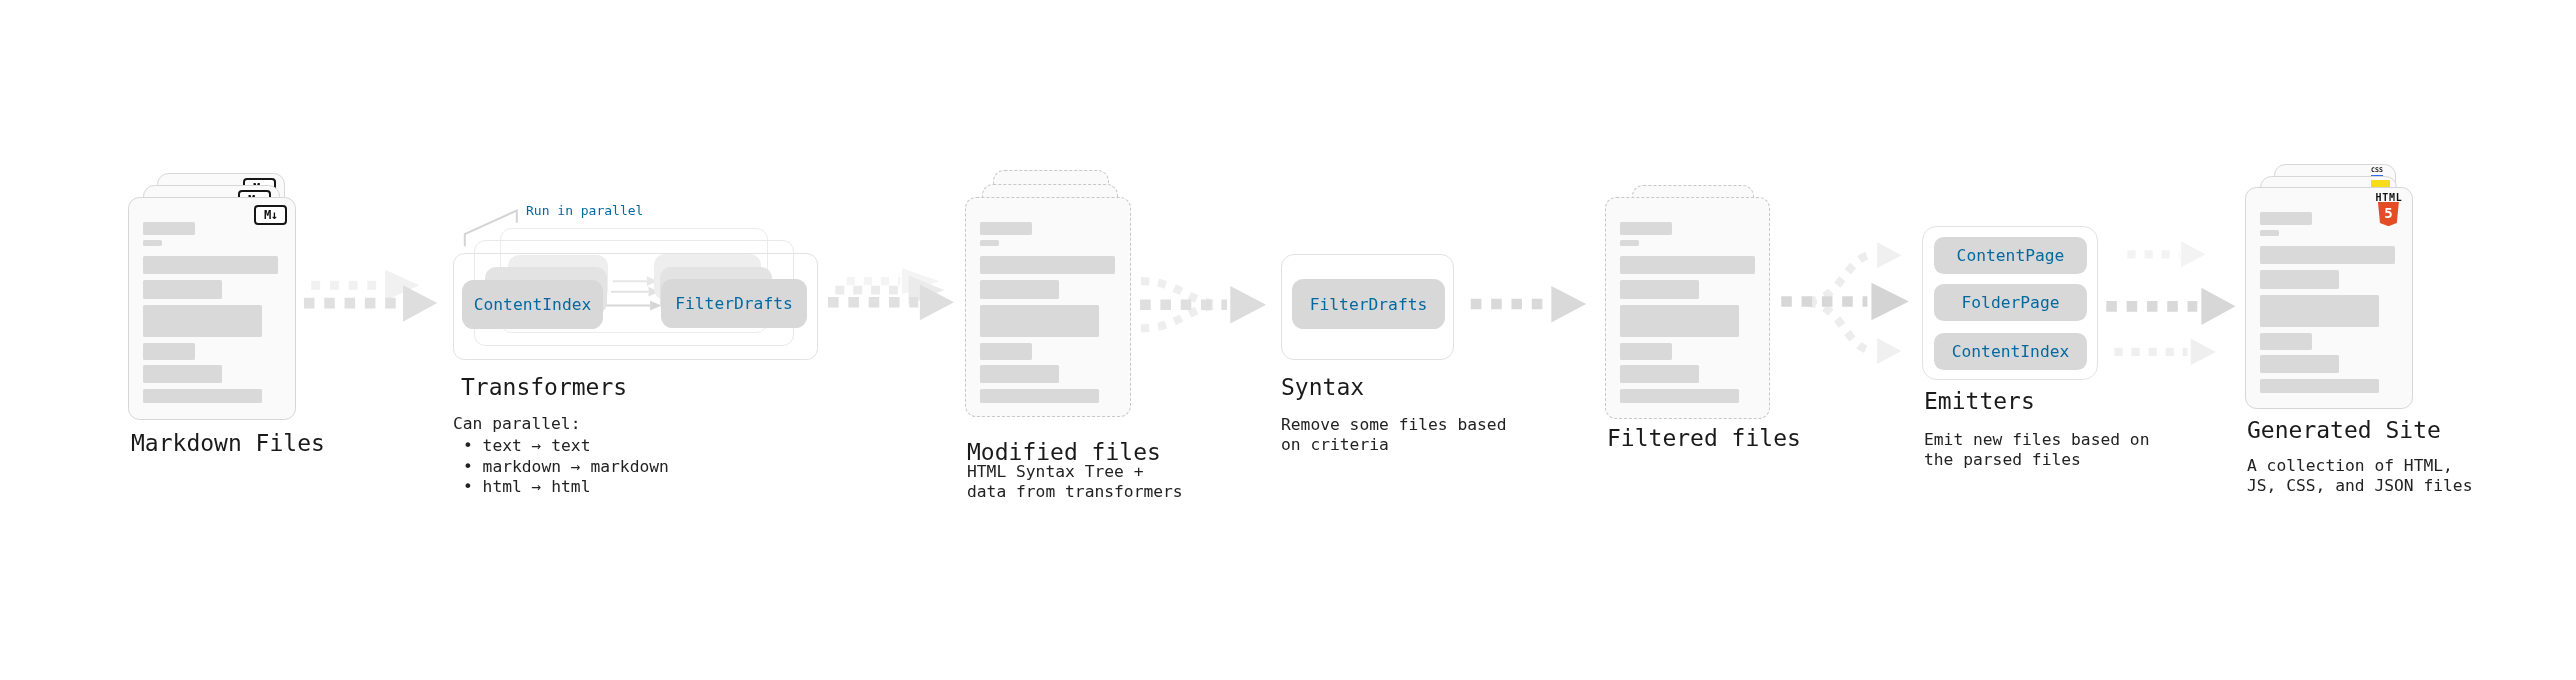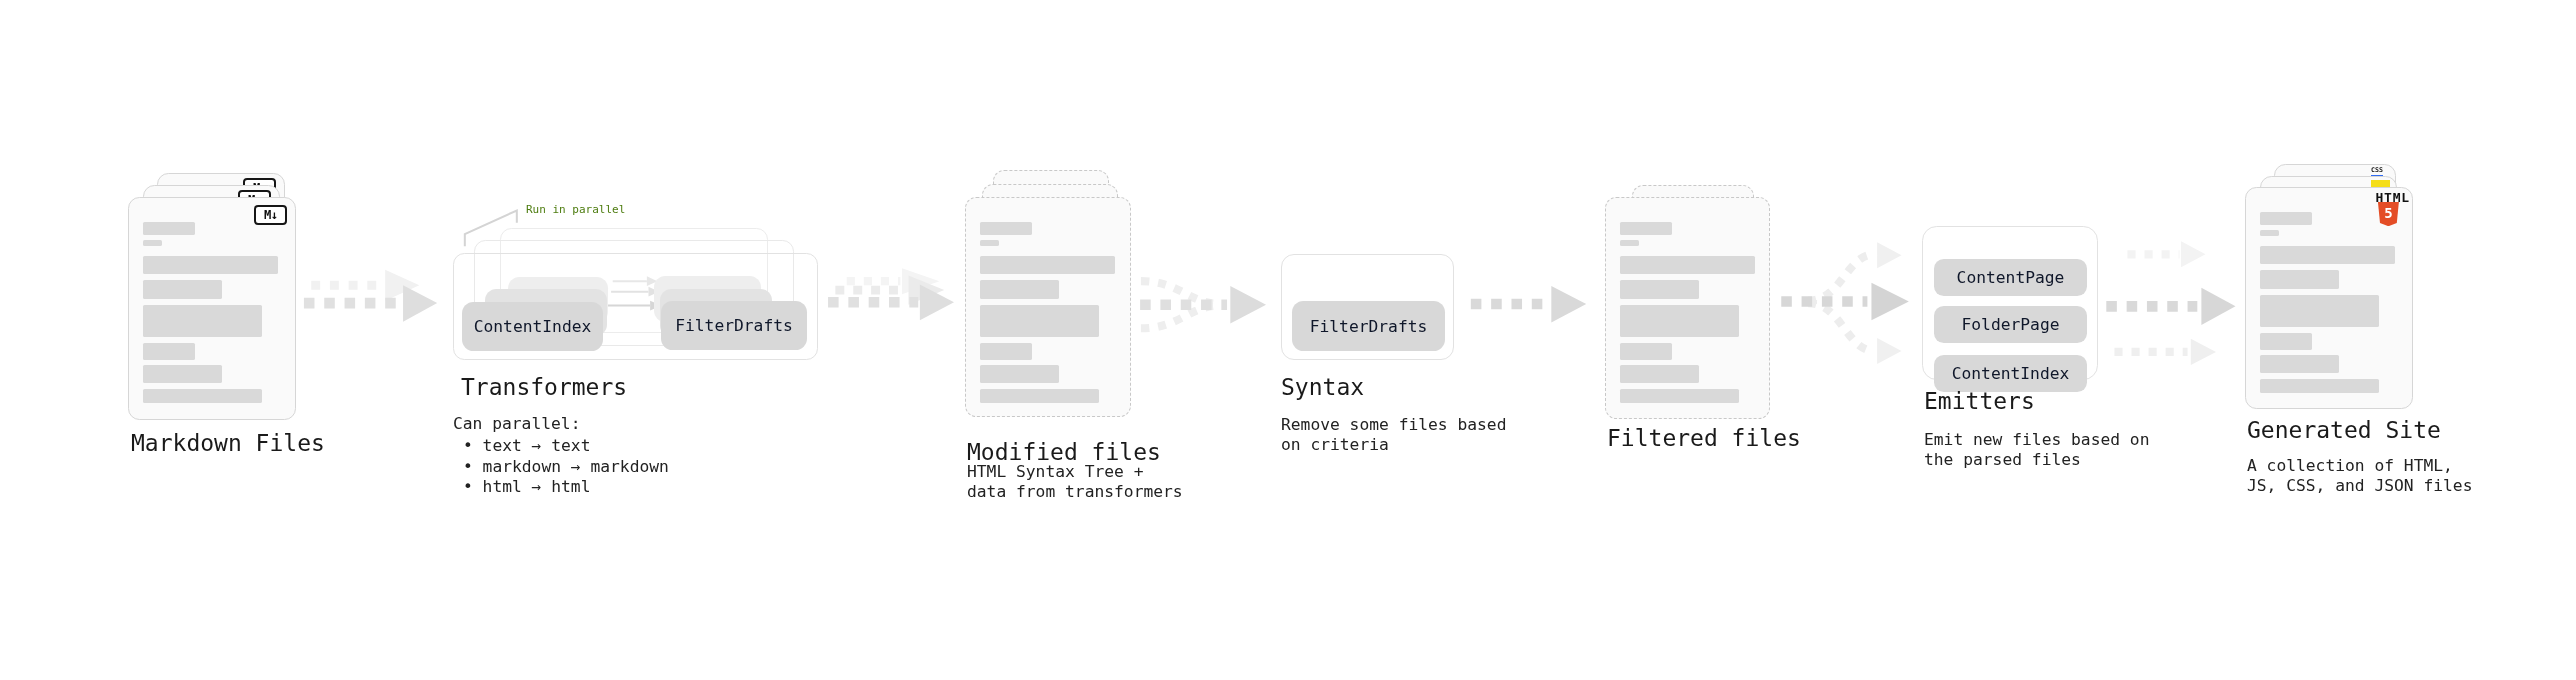--- a/index.html
+++ b/index.html
@@ -11,21 +11,21 @@
     overflow: hidden;
     font-family: "DejaVu Sans Mono", "Liberation Mono", monospace;
     color: #1a1a1a;
   }
   .abs { position: absolute; }
   svg.flow { position:absolute; left:0; top:0; }
 
   
   .title { position:absolute; font-size:23px; line-height:24.4px; color:#1a1a1a; white-space:nowrap; }
   .sub   { position:absolute; font-size:16.3px; line-height:20.3px; color:#222222; white-space:pre-line; }
-  .note  { position:absolute; font-size:11px; color:#4d7c0f; white-space:nowrap; }
+  .note  { position:absolute; font-size:13px; color:#0369a1; white-space:nowrap; }
 
   
   .file-card {
     position:absolute;
     background:#fafafa;
     border:1.6px solid #d6d6d6;
     border-radius:11.4px;
   }
   .file-card.dashed { border:1.6px dashed #c8c8c8; background:#fafafa; }
 
@@ -45,41 +45,41 @@
     width:32.5px; height:20.3px;
     border:2.4px solid #161616; border-radius:4.1px;
     background:#ffffff;
     display:flex; align-items:center; justify-content:center;
     font-weight:bold; font-size:12.2px; letter-spacing:-0.8px; color:#111111;
   }
   .md-icon.peek { top:4.1px; }
 
   
   .html5-badge { position:absolute; top:5.7px; right:10.6px; width:26px; text-align:center; }
-  .html5-word  { font-size:13px; font-weight:bold; letter-spacing:0.8px; color:#111; line-height:7.3px; }
+  .html5-word  { font-size:10px; font-weight:bold; letter-spacing:0.8px; color:#111; line-height:7.3px; }
   .html5-shield{
     width:21px; height:24.4px; margin:0.8px auto 0;
     background:#e44d26;
     clip-path:polygon(0 0,100% 0,90% 87%,50% 100%,10% 87%);
     color:#ffffff; font-size:14px; font-weight:bold; line-height:23px; text-align:center;
   }
   .js-badge  { position:absolute; top:3.3px; right:6.5px; width:18.7px; height:9px; background:#f5de19; }
   .css-badge { position:absolute; top:1.6px; right:12.2px; font-size:6.5px; font-weight:bold; color:#111;
                border-bottom:3.3px solid #2f6bf2; padding-bottom:0.8px; line-height:7.3px; }
 
   
   .ghost-box { position:absolute; border:1.6px solid #e7e7e7; border-radius:11.4px; background:transparent; }
   .panel { position:absolute; border:1.6px solid #e2e2e2; border-radius:14.6px; background:#ffffff; }
 
   
   .btn {
     position:absolute;
     background:#d8d8d8; border-radius:11.4px;
     display:flex; align-items:center; justify-content:center;
-    font-size:16.3px; color:#0f172a; white-space:nowrap;margin-top:22px;
+    font-size:16.3px; color:#0369a1; white-space:nowrap;
   }
   .btn.g1 { background:#e3e3e3; }
   .btn.g2 { background:#eeeeee; }
   .btn.small-radius { border-radius:9.8px; }
 </style>
 </head>
 <body>
 
 <div class="canvas">
 

